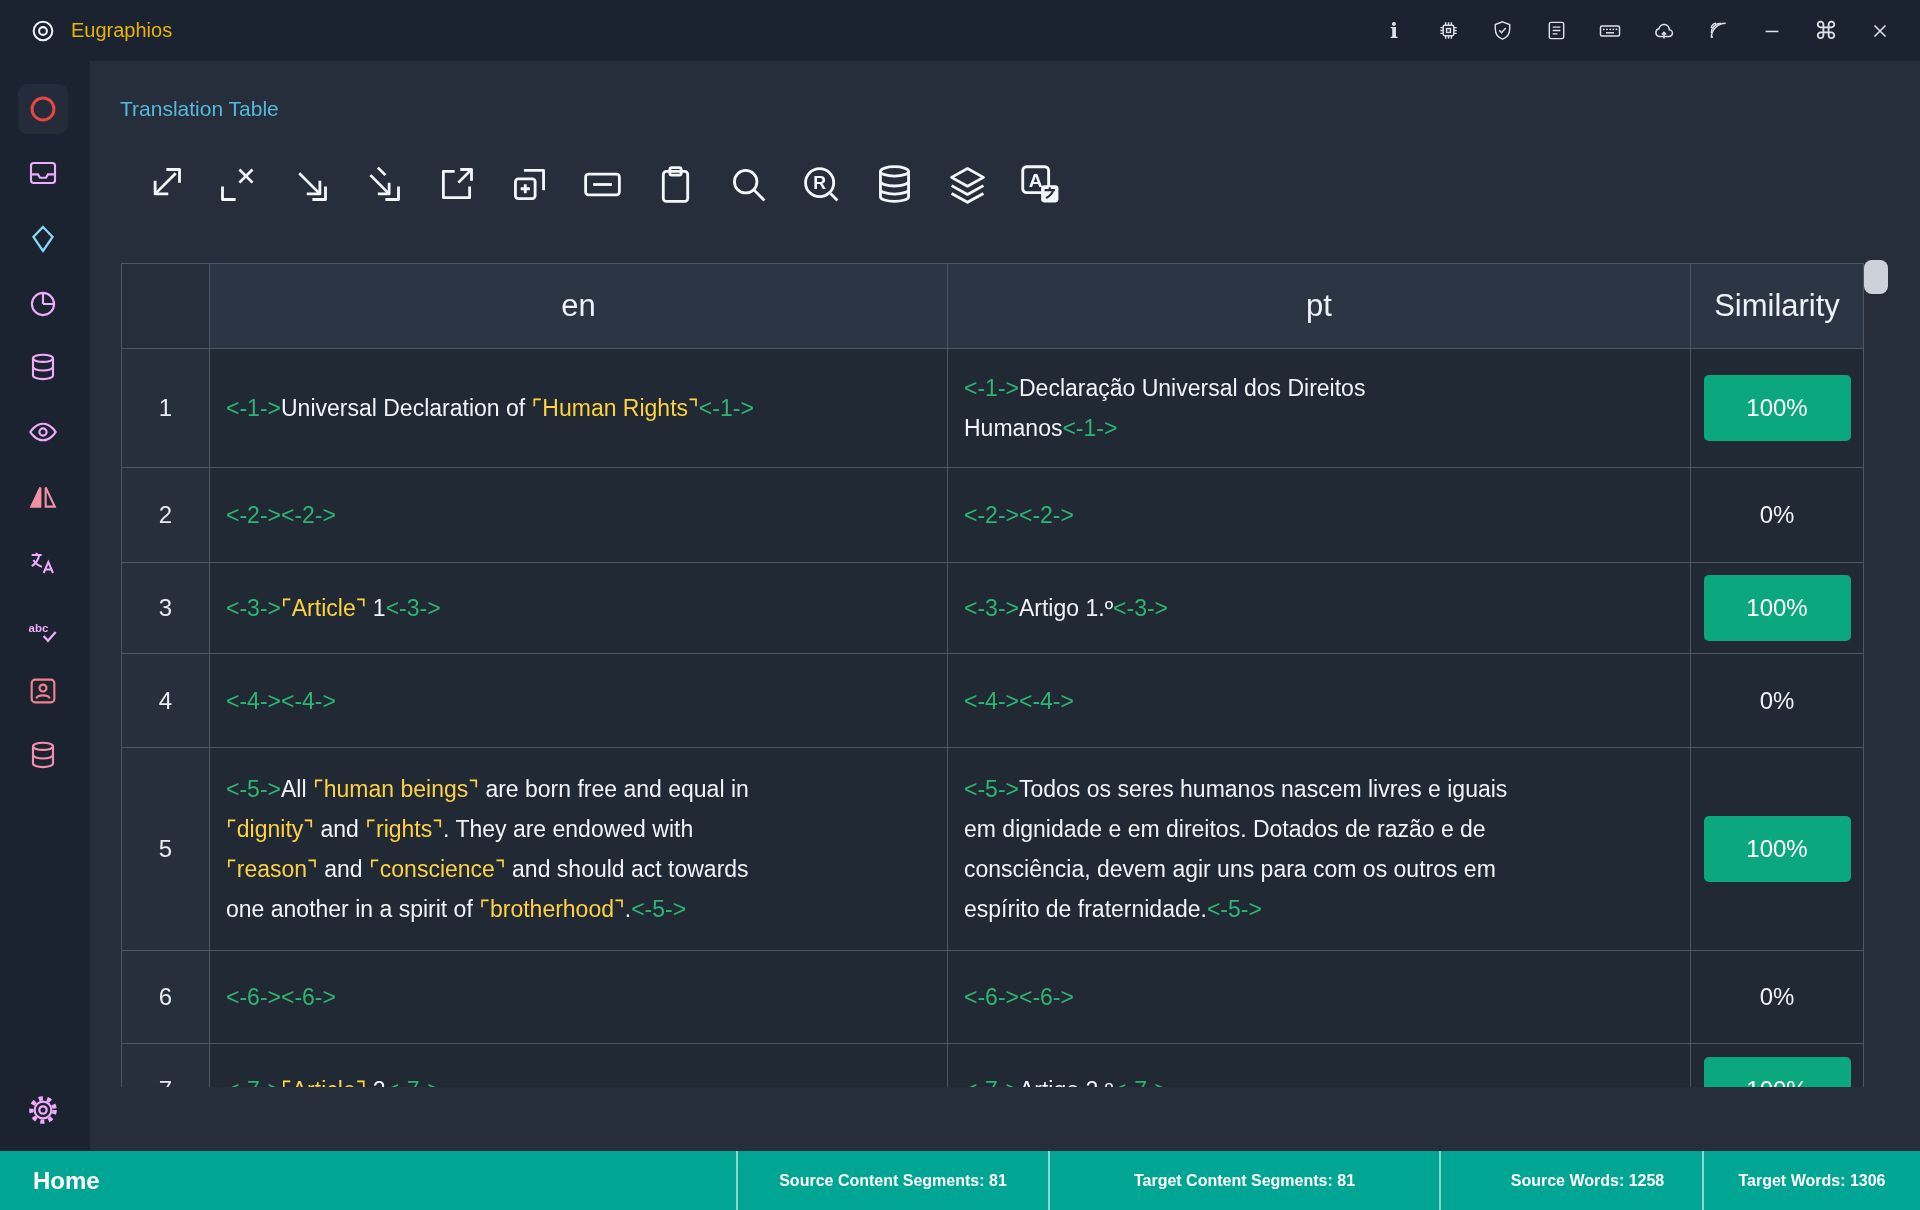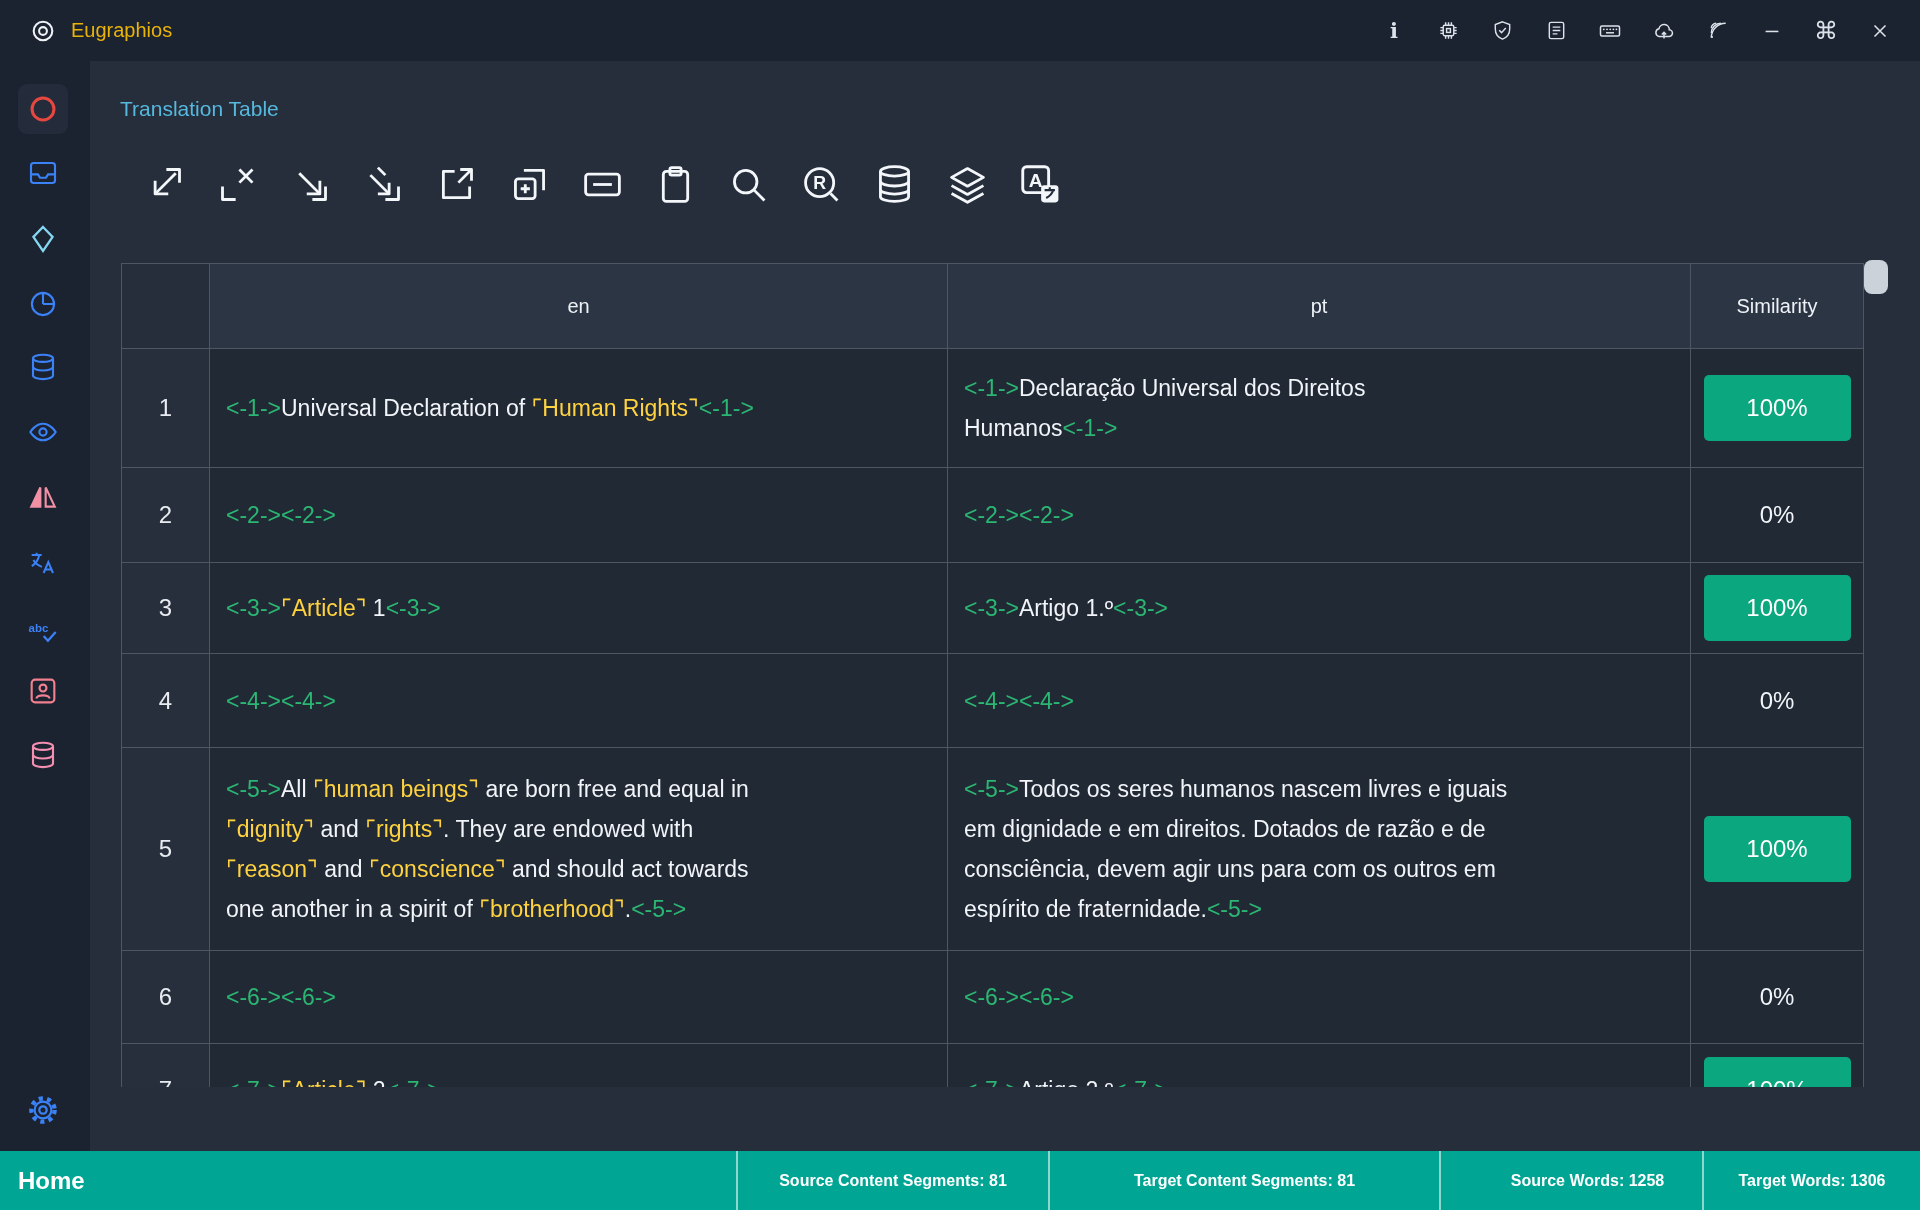--- a/index.html
+++ b/index.html
@@ -16,44 +16,44 @@
   .brand{display:flex;align-items:center;gap:15px;}
   .brand-title{font-size:20px;color:#eab308;}
   .tb-icons{margin-left:auto;display:flex;align-items:center;gap:30px;color:#dde2e9;}
   .tb-ic{width:24px;height:24px;display:flex;align-items:center;justify-content:center;cursor:pointer;}
   .info-glyph{font-family:"DejaVu Serif",serif;font-weight:bold;font-size:21px;line-height:1;}
   .cmd-glyph{font-size:24px;line-height:1;}
 
   
   .sidebar{position:absolute;top:61px;left:0;width:90px;height:1090px;background:var(--railbg);}
   .sb-active-tile{position:absolute;left:18px;top:23px;width:50px;height:50px;background:#242c3b;border-radius:9px;}
-  .sb-ic{position:absolute;left:25px;width:36px;height:36px;display:flex;align-items:center;justify-content:center;cursor:pointer;color:#3b82f6;}
+  .sb-ic{position:absolute;left:25px;width:36px;height:36px;display:flex;align-items:center;justify-content:center;cursor:pointer;color:#f0abfc;}
 
   
   .content{position:absolute;left:90px;top:61px;width:1830px;height:1090px;background:var(--pagebg);}
   .heading{position:absolute;left:30px;top:36px;font-size:21px;color:var(--accent);}
   .toolbar{position:absolute;left:51px;top:100px;display:flex;gap:27px;color:#f4f7fa;}
   .tool-btn{width:46px;height:46px;display:flex;align-items:center;justify-content:center;background:none;border:none;color:inherit;cursor:pointer;padding:0;}
 
   
   .table-wrap{position:absolute;left:31px;top:202px;width:1743px;height:824px;overflow:hidden;}
   .grid{display:grid;grid-template-columns:87px 737px 742px 172px;gap:1px;background:var(--grid);border:1px solid var(--grid);width:1743px;}
-  .hcell{background:var(--headbg);min-height:84px;display:flex;align-items:center;justify-content:center;font-size:20px;color:#eef2f6;}
+  .hcell{background:var(--headbg);min-height:84px;display:flex;align-items:center;justify-content:center;font-size:31px;color:#eef2f6;}
   .hcell.corner{background:var(--pagebg);}
   .cell-num{background:#272f3c;display:flex;align-items:center;justify-content:center;font-size:24px;color:#e8ecf1;cursor:pointer;}
   .cell-text{background:var(--cellbg);display:flex;align-items:center;padding:14px 16px;font-size:23px;line-height:40px;color:#f1f4f8;cursor:text;}
   .cell-sim{background:var(--cellbg);display:flex;align-items:center;justify-content:center;font-size:24px;color:#f1f4f8;}
   .seg-tag{color:var(--tag);}
   .seg-term{color:var(--term);}
   .badge{width:147px;height:66px;border-radius:5px;background:var(--badge);display:flex;align-items:center;justify-content:center;color:#ffffff;font-size:24px;}
   .scroll-thumb{position:absolute;left:1774px;top:199px;width:24px;height:34px;border-radius:8px;background:#ccd2da;cursor:pointer;}
 
   
   .statusbar{position:absolute;left:0;bottom:0;width:1920px;height:59px;background:var(--statusbar);display:flex;align-items:center;color:#ffffff;}
-  .home{font-size:24px;font-weight:bold;padding-left:18px;}
+  .home{font-size:24px;font-weight:bold;padding-left:18px;margin-left:15px;}
   .stats{margin-left:auto;display:flex;height:100%;}
   .stat{display:flex;align-items:center;justify-content:center;font-size:16px;font-weight:bold;border-left:2px solid rgba(255,255,255,.55);padding:0 8px;}
   .stat.s0{width:312px;}.stat.s1{width:391px;}.stat.s2{width:263px;padding-left:40px;}.stat.s3{width:218px;}
 </style>
 </head>
 <body>
 
 <header class="titlebar">
   <div class="brand">
     <span>

